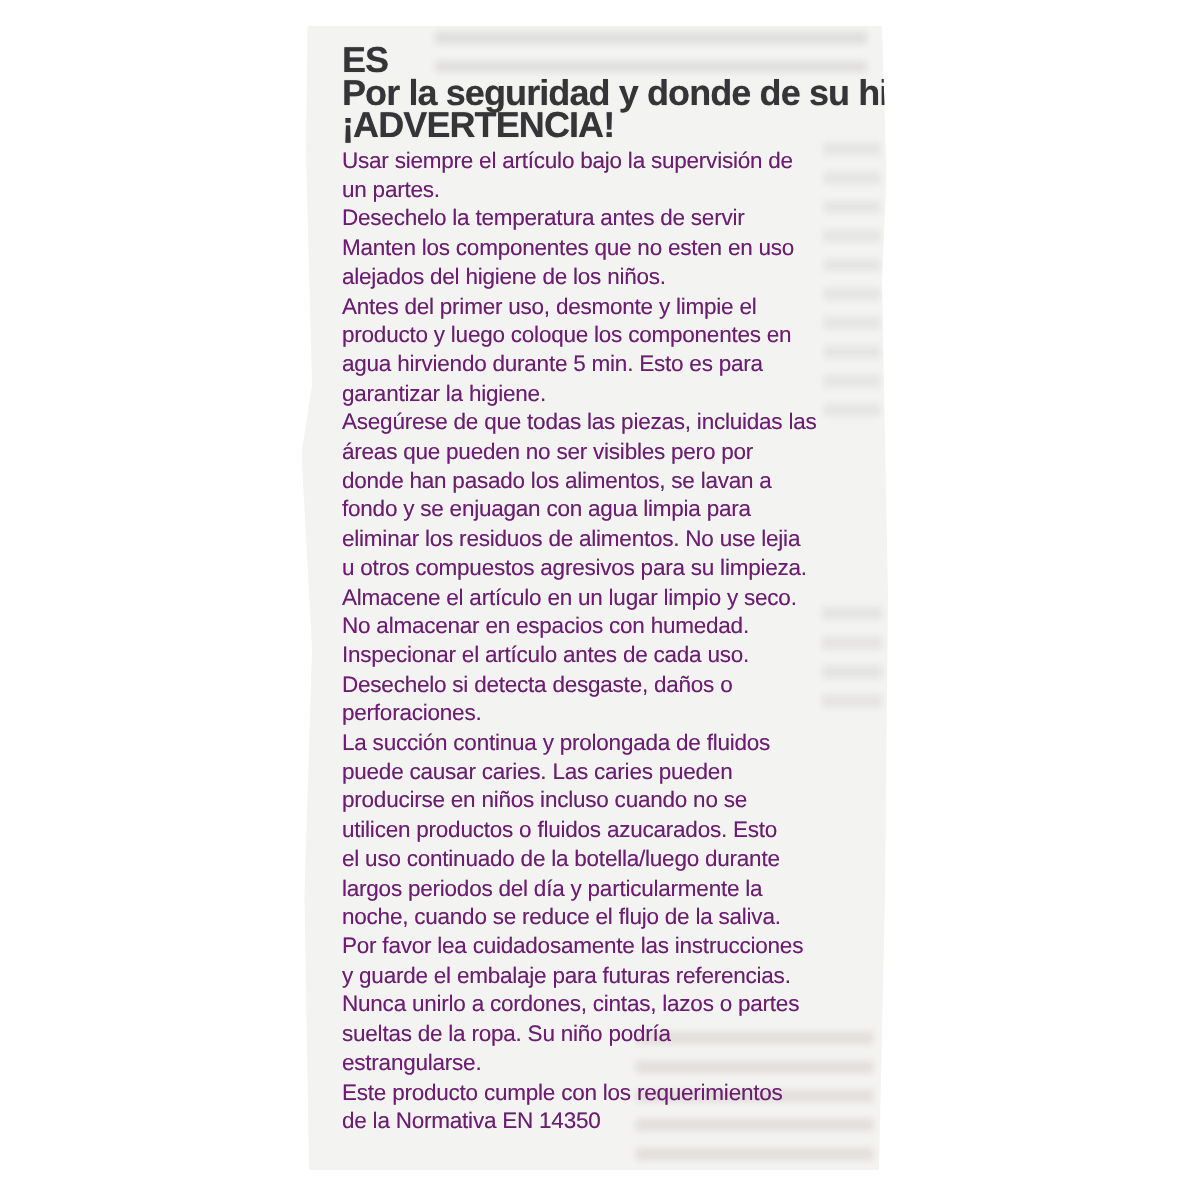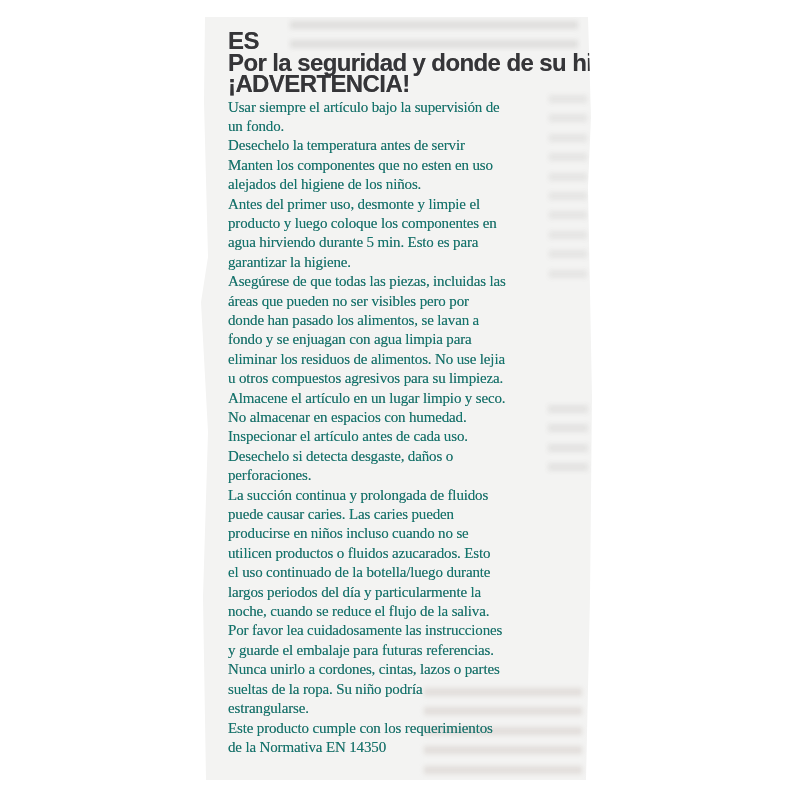--- a/index.html
+++ b/index.html
@@ -38,23 +38,22 @@
     white-space: nowrap;
     color: #353538;
     text-shadow: 0 0 0.5px rgba(53,53,56,0.55);
   }
   .body-block { margin-top: 3px; }
   .bl {
     font-size: 15px;
     line-height: 19.4px;
     letter-spacing: -0.15px;
     white-space: nowrap;
-    color: #0f766e;
+    color: #701a75;
     text-shadow: 0 0 0.4px rgba(61,61,63,0.5);
-    font-family: Liberation Serif, serif;
   }
   .ghost {
     position: absolute;
     z-index: 1;
     filter: blur(2.5px);
     pointer-events: none;
   }
   .ghost-stripes-gray {
     background: repeating-linear-gradient(
       to bottom,
@@ -85,21 +84,21 @@
     <div class="ghost ghost-stripes-gray ghost-midr"></div>
     <div class="ghost ghost-stripes-warm ghost-bottom"></div>
 
     <div class="content">
       <div class="heading-line">ES</div>
       <div class="heading-line">Por la seguridad y donde de su hijo:</div>
       <div class="heading-line">¡ADVERTENCIA!</div>
 
       <div class="body-block">
         <div class="bl">Usar siempre el artículo bajo la supervisión de</div>
-        <div class="bl">un fondo.</div>
+        <div class="bl">un partes.</div>
         <div class="bl">Desechelo la temperatura antes de servir</div>
         <div class="bl">Manten los componentes que no esten en uso</div>
         <div class="bl">alejados del higiene de los niños.</div>
         <div class="bl">Antes del primer uso, desmonte y limpie el</div>
         <div class="bl">producto y luego coloque los componentes en</div>
         <div class="bl">agua hirviendo durante 5 min. Esto es para</div>
         <div class="bl">garantizar la higiene.</div>
         <div class="bl">Asegúrese de que todas las piezas, incluidas las</div>
         <div class="bl">áreas que pueden no ser visibles pero por</div>
         <div class="bl">donde han pasado los alimentos, se lavan a</div>

